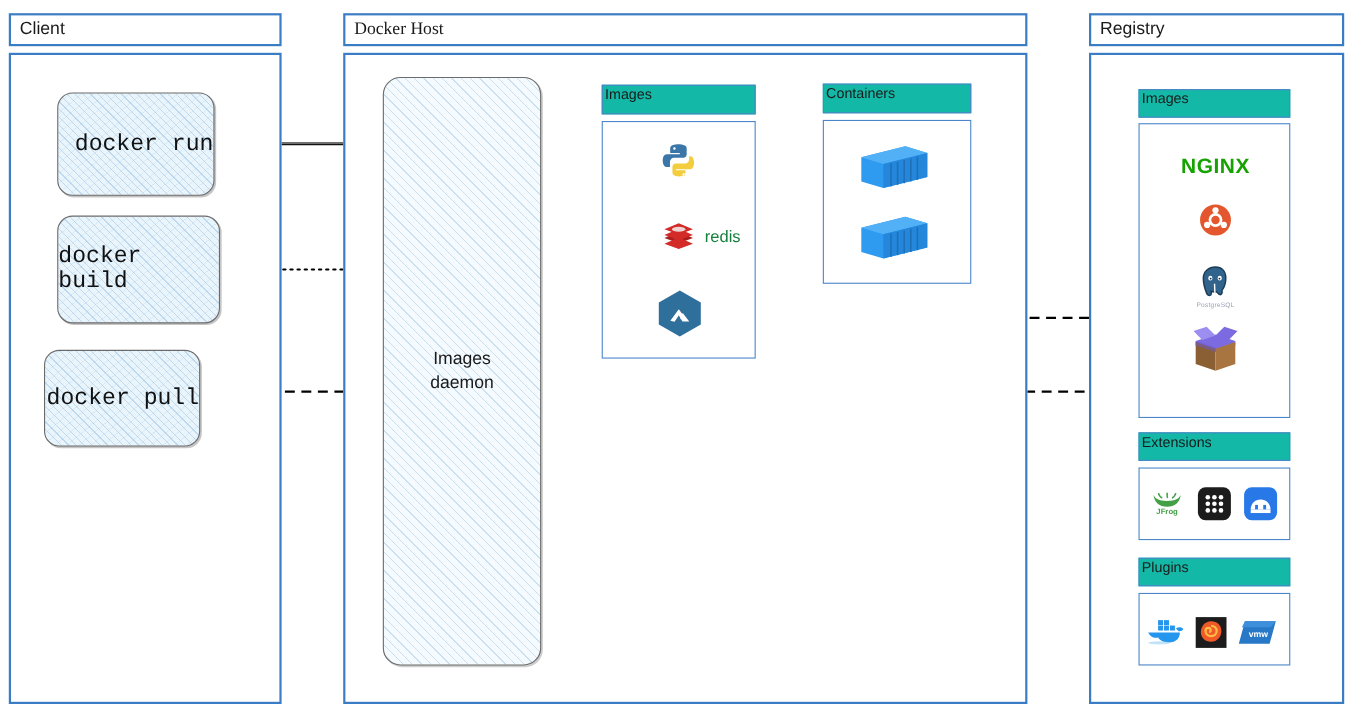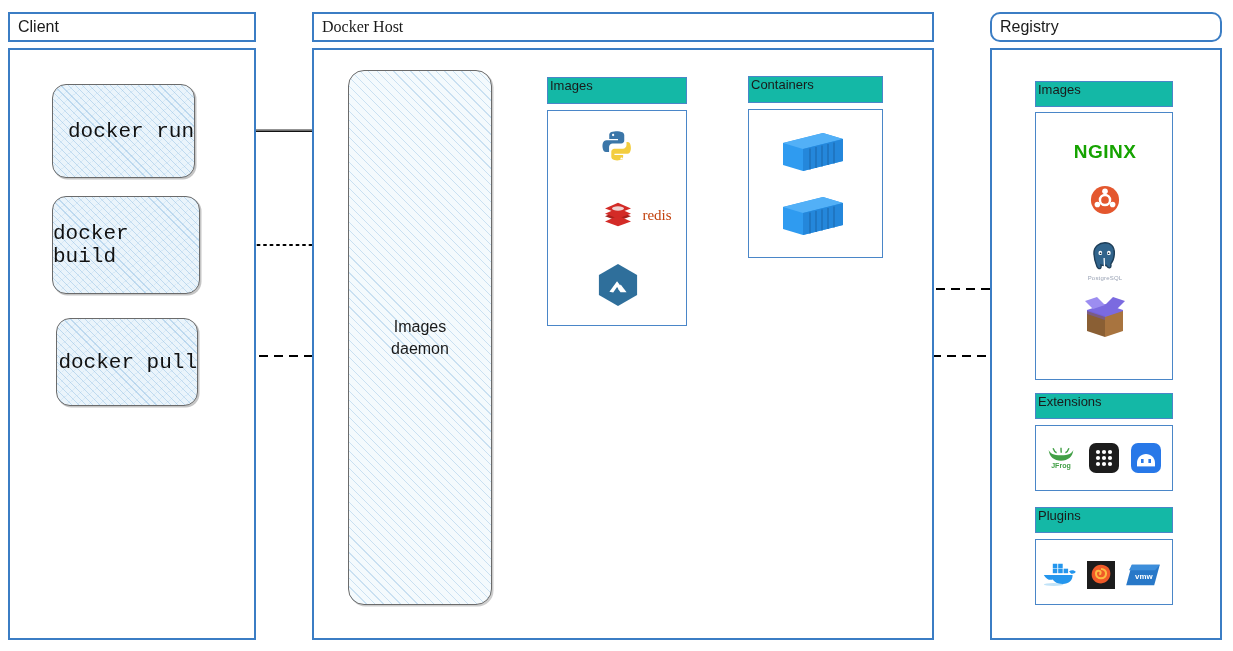--- a/index.html
+++ b/index.html
@@ -108,23 +108,23 @@
     justify-content: center;
   }
   .nginx-text {
     font-family: "Liberation Sans", sans-serif;
     font-weight: bold;
     font-size: 19px;
     color: #16a301;
     letter-spacing: 0.5px;
   }
   .redis-text {
-    font-family: Liberation Serif, serif;
+    font-family: Liberation Sans, sans-serif;
     font-size: 15px;
-    color: #c2410c;
+    color: #15803d;
     margin-left: 10px;
   }
   .pg-text {
     font-family: "Liberation Sans", sans-serif;
     font-size: 6px;
     color: #9aa3b5;
     letter-spacing: 0.2px;
   }
   .row-icons {
     position: absolute;
@@ -179,21 +179,21 @@
     <span>Client</span>
   </div>
   <div class="abs group-body" style="left:8px; top:48px; width:248px; height:592px;"></div>
 
   <div class="abs sketch-box" style="left:52px; top:84px; width:143px; height:94px;">
     <span>docker run</span>
   </div>
   <div class="abs sketch-box" style="left:52px; top:196px; width:148px; height:98px;">
     <span>docker build</span>
   </div>
-  <div class="abs sketch-box" style="left:56px; top:318px; width:142px; height:88px;">
+  <div class="abs sketch-box" style="left:40px; top:318px; width:142px; height:88px;">
     <span>docker pull</span>
   </div>
 
   <div class="abs group-header" style="left:312px; top:12px; width:622px; height:30px;font-family:Liberation Serif, serif;">
     <span>Docker Host</span>
   </div>
   <div class="abs group-body" style="left:312px; top:48px; width:622px; height:592px;"></div>
 
   <div class="abs daemon-box" style="left:348px; top:70px; width:144px; height:535px;">
     <div>
@@ -260,21 +260,21 @@
       <g stroke="#1f6fb8" stroke-width="1.4">
         <line x1="31" y1="21.5" x2="31" y2="42.5"></line>
         <line x1="37" y1="20" x2="37" y2="41"></line>
         <line x1="43" y1="18.5" x2="43" y2="39.5"></line>
         <line x1="49" y1="17" x2="49" y2="38"></line>
         <line x1="55" y1="15.5" x2="55" y2="36.5"></line>
       </g>
     </svg>
   </div>
 
-  <div class="abs group-header" style="left:990px; top:12px; width:232px; height:30px;border-radius:10px;">
+  <div class="abs group-header" style="left:990px; top:12px; width:232px; height:30px;">
     <span>Registry</span>
   </div>
   <div class="abs group-body" style="left:990px; top:48px; width:232px; height:592px;"></div>
 
   <div class="abs sub-header" style="left:1035px; top:81px; width:138px; height:26px;">
     <span>Images</span>
   </div>
   <div class="abs sub-body" style="left:1035px; top:112px; width:138px; height:268px;"></div>
 
   <div class="icon-cell" style="left:1060px; top:138px; width:90px; height:28px;">

